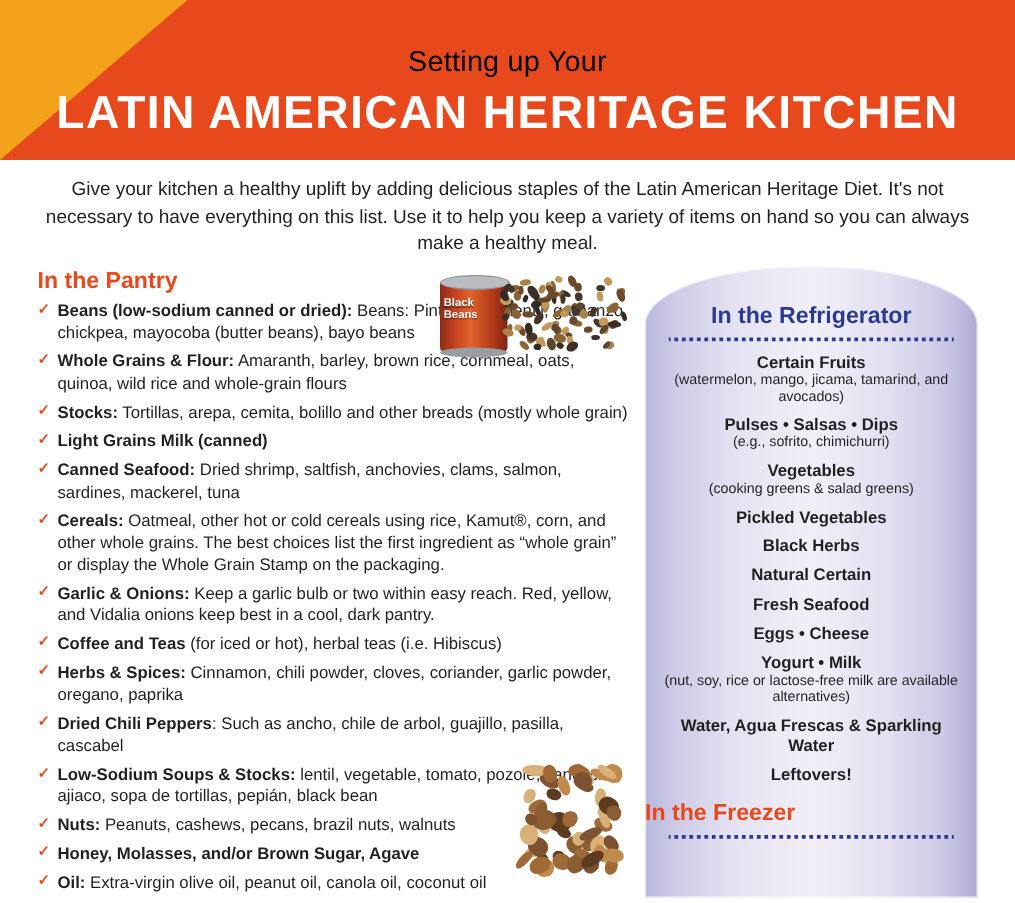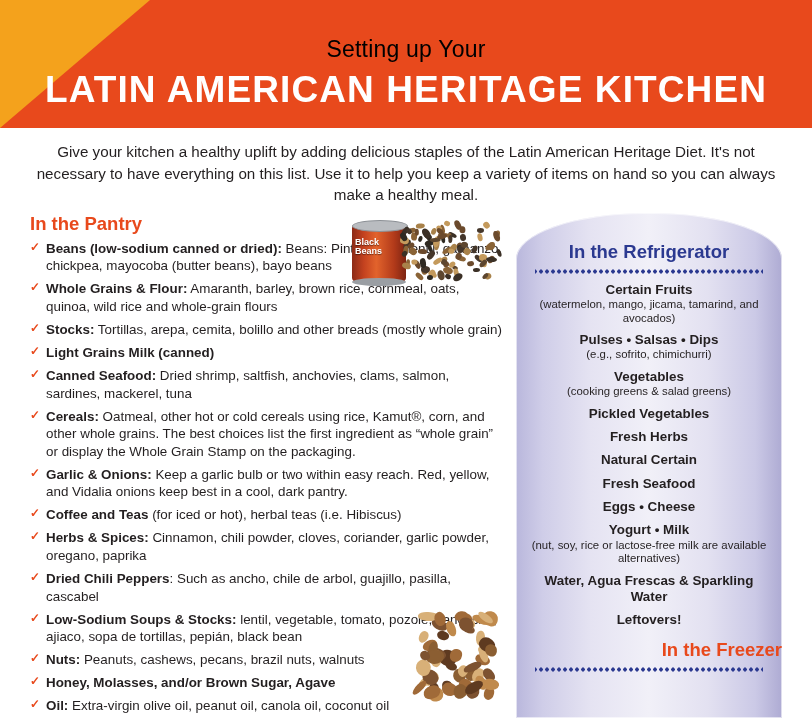--- a/index.html
+++ b/index.html
@@ -218,21 +218,21 @@
   }
   .fridge-item .sub {
     font-size: 11.4px;
     line-height: 1.18;
     color: #231f20;
   }
   .freezer-head {
     color: #e8491c;
     font-size: 18.5px;
     font-weight: bold;
-    text-align: right;
+    text-align: left;
     margin-top: 10px;
   }
   .dots-orange {
     width: 228px;
     height: 5px;
     margin: 6px auto 0 auto;
     background-image: radial-gradient(#2b3990 38%, transparent 40%);
     background-size: 6px 6px;
     background-repeat: repeat-x;
     background-position: center;
@@ -442,21 +442,21 @@
           <div class="sub">(e.g., sofrito, chimichurri)</div>
         </div>
         <div class="fridge-item">
           <div class="ttl">Vegetables</div>
           <div class="sub">(cooking greens &amp; salad greens)</div>
         </div>
         <div class="fridge-item">
           <div class="ttl">Pickled Vegetables</div>
         </div>
         <div class="fridge-item">
-          <div class="ttl">Fresh Herbs</div>
+          <div class="ttl">Black Herbs</div>
         </div>
         <div class="fridge-item">
           <div class="ttl">Natural Certain</div>
         </div>
         <div class="fridge-item">
           <div class="ttl">Fresh Seafood</div>
         </div>
         <div class="fridge-item">
           <div class="ttl">Eggs • Cheese</div>
         </div>

